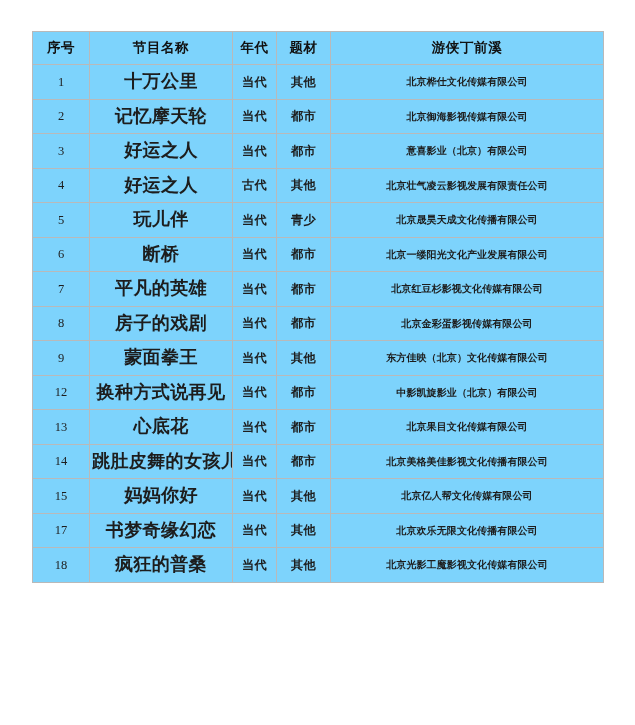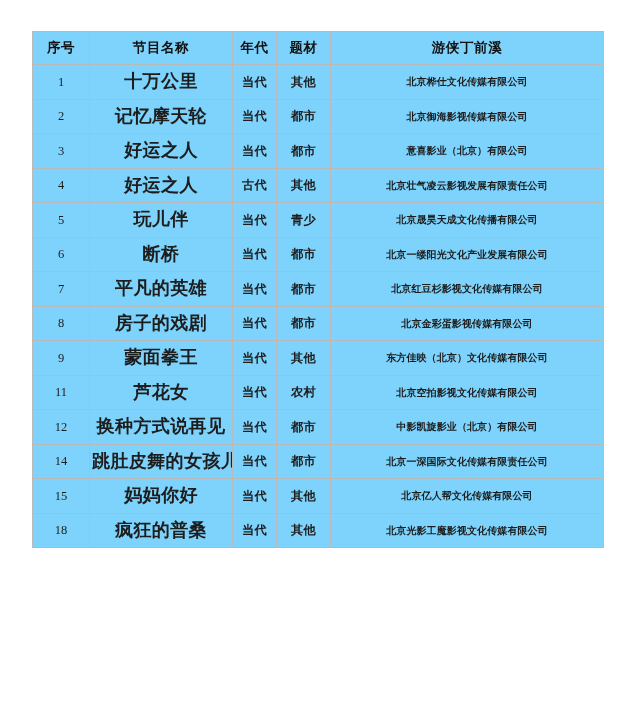--- a/index.html
+++ b/index.html
@@ -167,46 +167,53 @@
           <td class="studio">北京金彩蛋影视传媒有限公司</td>
         </tr>
         <tr>
           <td class="idx">9</td>
           <td class="name">蒙面拳王</td>
           <td class="era">当代</td>
           <td class="genre">其他</td>
           <td class="studio">东方佳映（北京）文化传媒有限公司</td>
         </tr>
         <tr>
-          <td class="idx">11</td>
-          <td class="name">芦花女</td>
-          <td class="era">当代</td>
-          <td class="genre">农村</td>
-          <td class="studio">北京空拍影视文化传媒有限公司</td>
-        </tr>
-        <tr>
           <td class="idx">12</td>
           <td class="name">换种方式说再见</td>
           <td class="era">当代</td>
           <td class="genre">都市</td>
           <td class="studio">中影凯旋影业（北京）有限公司</td>
         </tr>
         <tr>
+          <td class="idx">13</td>
+          <td class="name">心底花</td>
+          <td class="era">当代</td>
+          <td class="genre">都市</td>
+          <td class="studio">北京果目文化传媒有限公司</td>
+        </tr>
+        <tr>
           <td class="idx">14</td>
           <td class="name">跳肚皮舞的女孩儿</td>
           <td class="era">当代</td>
           <td class="genre">都市</td>
-          <td class="studio">北京一深国际文化传媒有限责任公司</td>
+          <td class="studio">北京美格美佳影视文化传播有限公司</td>
         </tr>
         <tr>
           <td class="idx">15</td>
           <td class="name">妈妈你好</td>
           <td class="era">当代</td>
           <td class="genre">其他</td>
           <td class="studio">北京亿人帮文化传媒有限公司</td>
+        </tr>
+        <tr>
+          <td class="idx">17</td>
+          <td class="name">书梦奇缘幻恋</td>
+          <td class="era">当代</td>
+          <td class="genre">其他</td>
+          <td class="studio">北京欢乐无限文化传播有限公司</td>
         </tr>
         <tr>
           <td class="idx">18</td>
           <td class="name">疯狂的普桑</td>
           <td class="era">当代</td>
           <td class="genre">其他</td>
           <td class="studio">北京光影工魔影视文化传媒有限公司</td>
         </tr>
       </tbody>
     </table>

